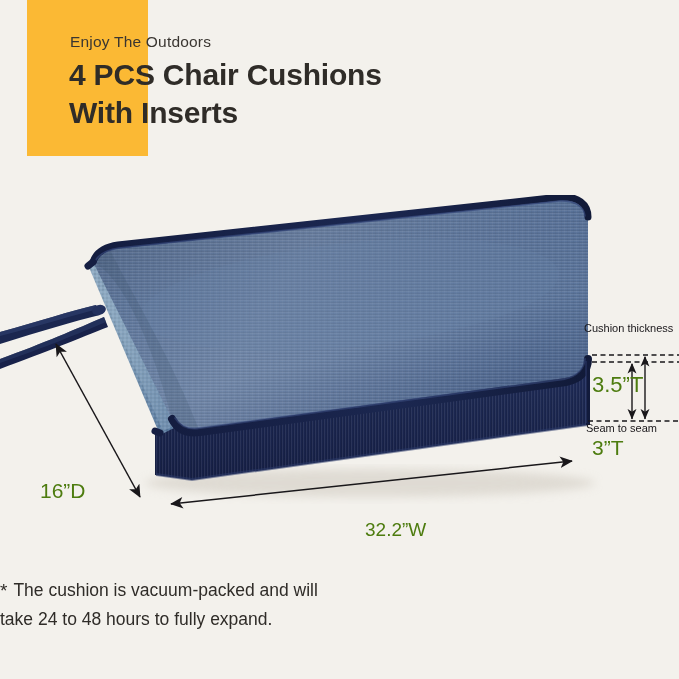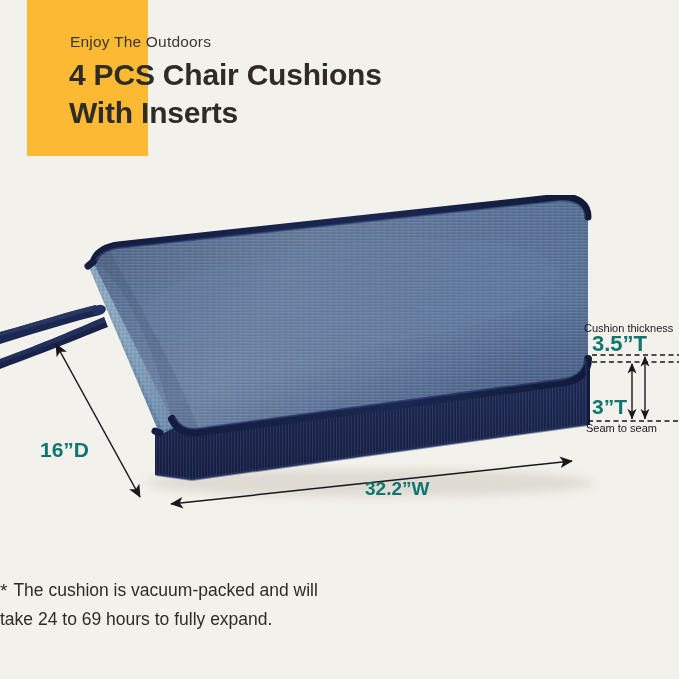--- a/index.html
+++ b/index.html
@@ -62,23 +62,24 @@
     position: absolute;
     left: 0; top: 195px;
     width: 679px;
     height: 310px;
   }
   .cushion-wrap svg { display: block; }
 
   
   .dim-label {
     position: absolute;
-    font-weight: 700;
-    color: #0f766e;
+    font-weight: 400;
+    color: #4d7c0f;
     white-space: nowrap;
+    margin-top: 41px;
   }
   .dim-depth {
     left: 40px;
     top: 438px;
     font-size: 21px;
   }
   .dim-width {
     left: 365px;
     top: 478px;
     font-size: 19px;
@@ -300,16 +301,16 @@
 
   <div class="dim-label dim-depth">16”D</div>
   <div class="dim-label dim-width">32.2”W</div>
   <div class="dim-caption cap-thickness">Cushion thickness</div>
   <div class="dim-label dim-thick-big">3.5”T</div>
   <div class="dim-label dim-seam-big">3”T</div>
   <div class="dim-caption cap-seam">Seam to seam</div>
 
   <div class="footnote">
     <span class="star">*</span><span>The cushion is vacuum-packed and will</span>
-    <span class="l2">take 24 to 69 hours to fully expand.</span>
+    <span class="l2">take 24 to 48 hours to fully expand.</span>
   </div>
 
 </div>
 
 </body></html>

